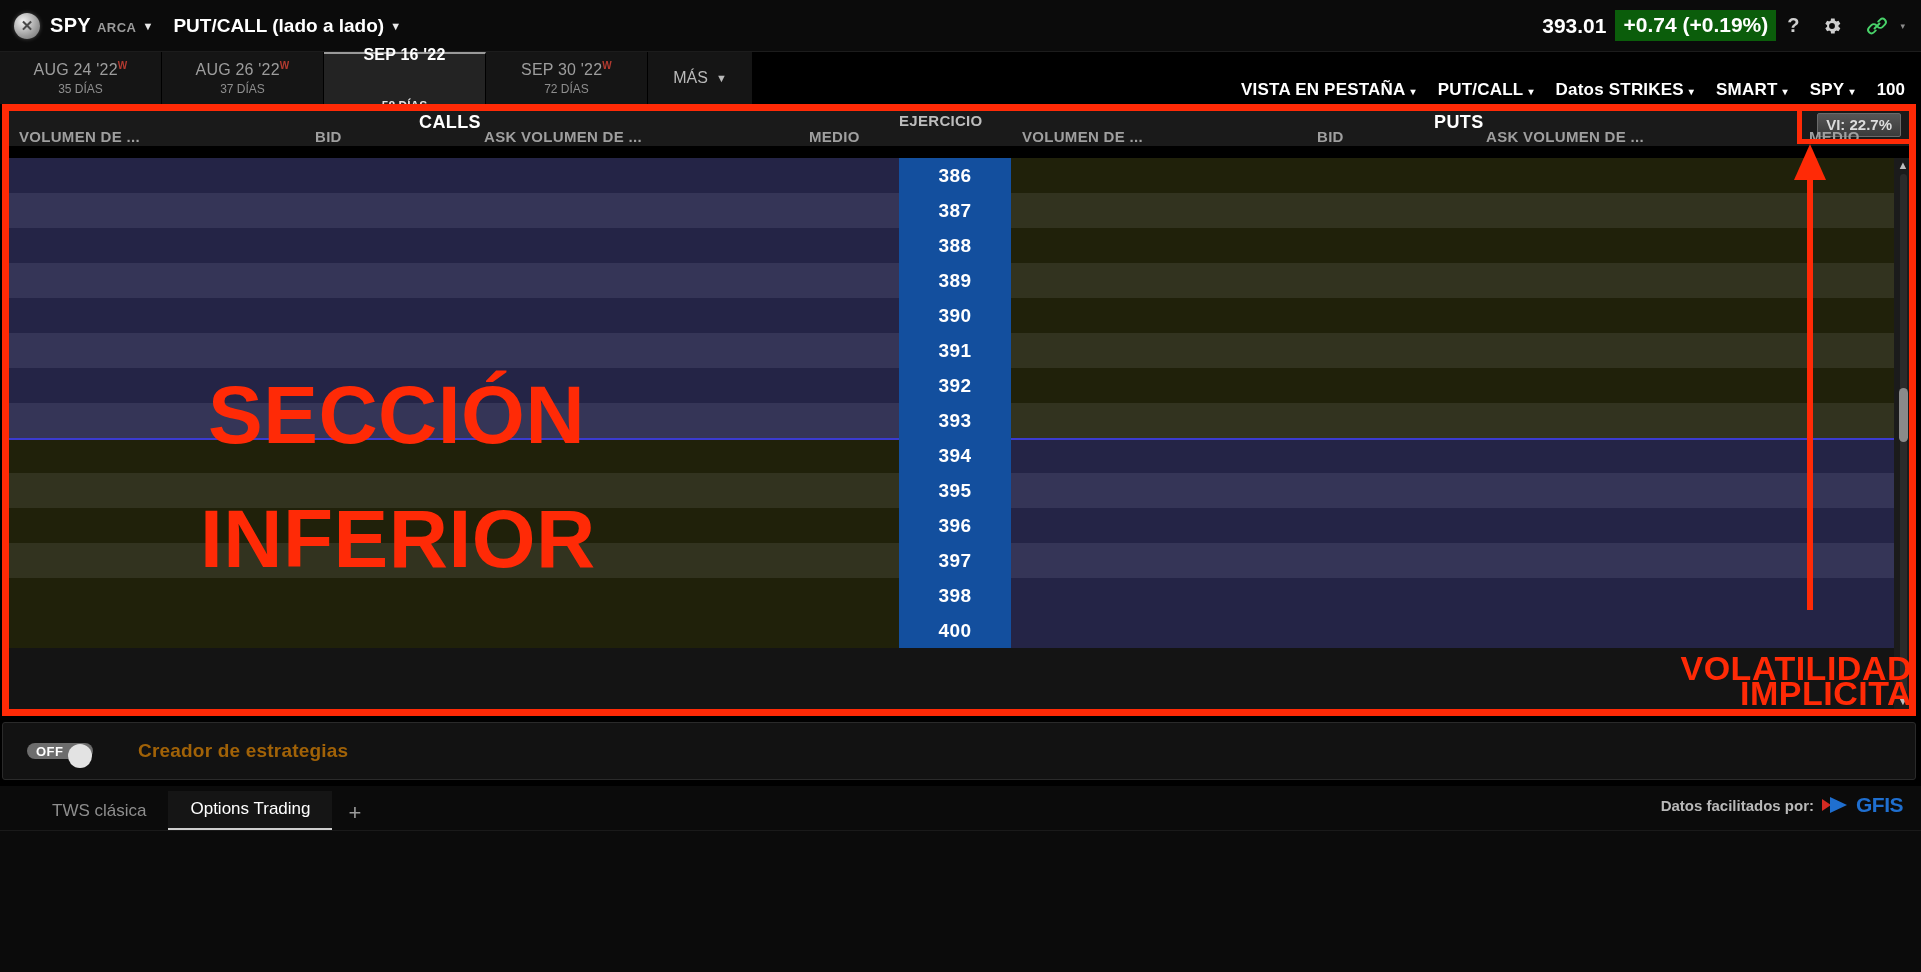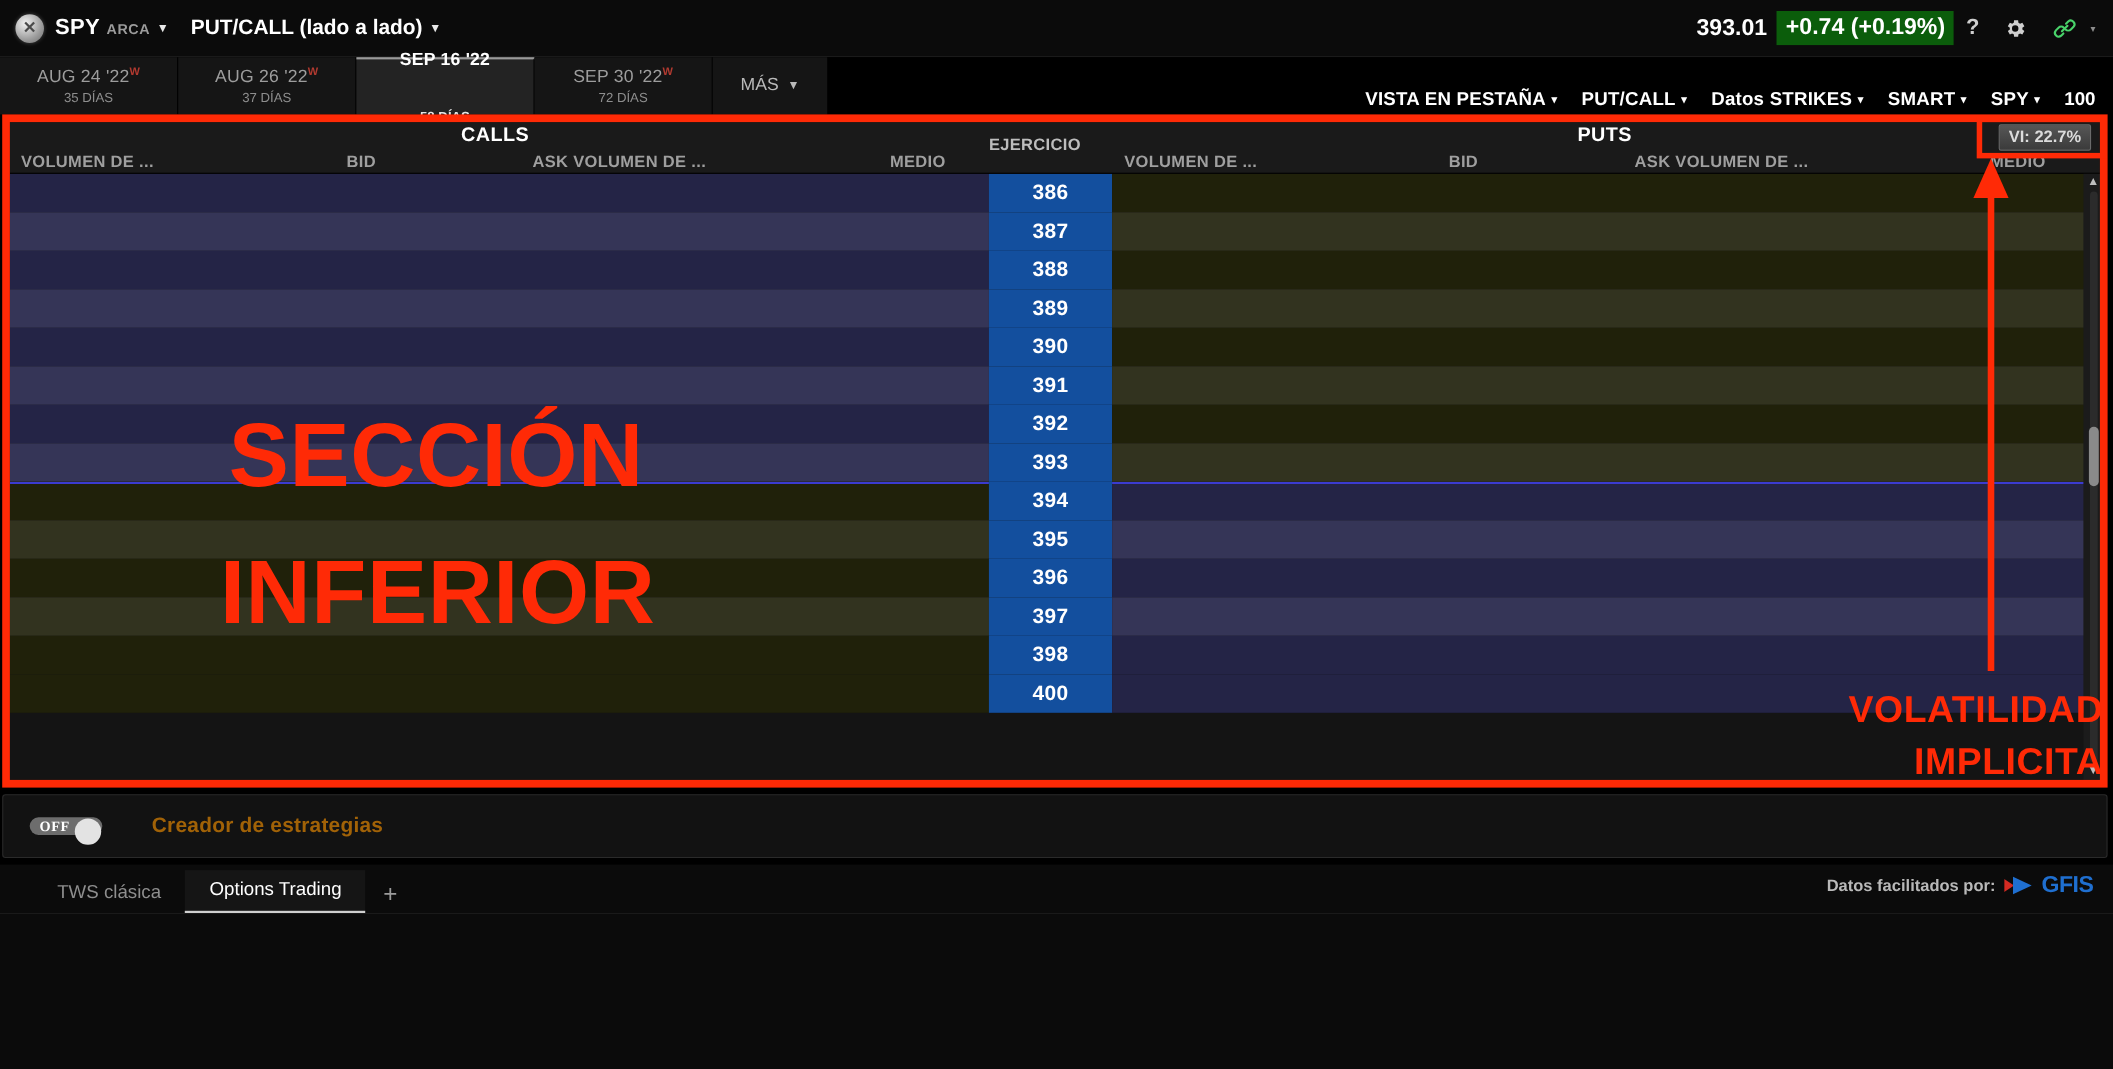--- a/index.html
+++ b/index.html
@@ -89,21 +89,21 @@
   .redarrow { position: absolute; z-index: 42; pointer-events: none; }
   .anno-text {
     position: absolute; z-index: 43; color: #ff2a06;
     font-weight: bold; letter-spacing: .5px; pointer-events: none;
   }
   .anno-big { font-size: 82px; line-height: 1.0; }
   .anno-med { font-size: 34px; line-height: 1.18; text-align: right; }
 
   
   .gridhead {
-    position: absolute; left: 9px; top: 111px; width: 1900px; height: 46px;
+    position: absolute; left: 9px; top: 111px; width: 1900px; height: 35px;
     background: #1a1a1a; z-index: 10;
   }
   .side-title {
     position: absolute; top: 1px; color: #fff; font-size: 18px; font-weight: bold;
     letter-spacing: .4px;
   }
   .vi-badge {
     position: absolute; right: 8px; top: 2px;
     background: linear-gradient(#565656, #3b3b3b);
     border: 1px solid #6a6a6a; border-radius: 2px;
@@ -148,21 +148,21 @@
   .vs-thumb { position: absolute; top: 230px; width: 9px; height: 54px; background: #8a8a8a; border-radius: 5px; }
 
   
   .stratbar {
     position: absolute; left: 2px; top: 722px; width: 1914px; height: 58px;
     background: #121212; border: 1px solid #2a2a2a; border-radius: 3px;
     display: flex; align-items: center; padding-left: 24px; gap: 16px;
   }
   .toggle {
     width: 66px; height: 16px; border-radius: 14px; background: #6d6d6d;
-    display: flex; align-items: center; position: relative; font-family: Liberation Serif, serif;
+    display: flex; align-items: center; position: relative;
   }
   .toggle .t-lab { color: #fff; font-size: 13px; font-weight: bold; margin-left: 9px; letter-spacing: .5px; }
   .toggle .knob {
     position: absolute; right: 1px; top: 1px; width: 24px; height: 24px;
     border-radius: 50%; background: #e3e3e3;
   }
   .strat-label { color: #a16207; font-size: 19px; font-weight: bold; letter-spacing: .2px; margin-left: 29px; }
 
   
   .bottombar {
@@ -369,21 +369,21 @@
   <div class="redframe"></div>
   <div class="redframe2"></div>
 
   <svg class="redarrow" style="left:1790px; top:140px; width:40px; height:475px" viewBox="0 0 40 475">
     <line x1="20" y1="470" x2="20" y2="34" stroke="#ff2a06" stroke-width="6"></line>
     <polygon points="20,4 4,40 36,40" fill="#ff2a06"></polygon>
   </svg>
 
   <div class="anno-text anno-big" style="left:208px; top:374px">SECCIÓN</div>
   <div class="anno-text anno-big" style="left:200px; top:498px">INFERIOR</div>
-  <div class="anno-text anno-med" style="left:1500px; top:625px; width:412px">VOLATILIDAD</div>
+  <div class="anno-text anno-med" style="left:1500px; top:648px; width:412px">VOLATILIDAD</div>
   <div class="anno-text anno-med" style="left:1500px; top:673px; width:412px">IMPLICITA</div>
 
   <div class="stratbar">
     <div class="toggle">
       <span class="t-lab">OFF</span>
       <span class="knob"></span>
     </div>
     <div class="strat-label">Creador de estrategias</div>
   </div>
 

